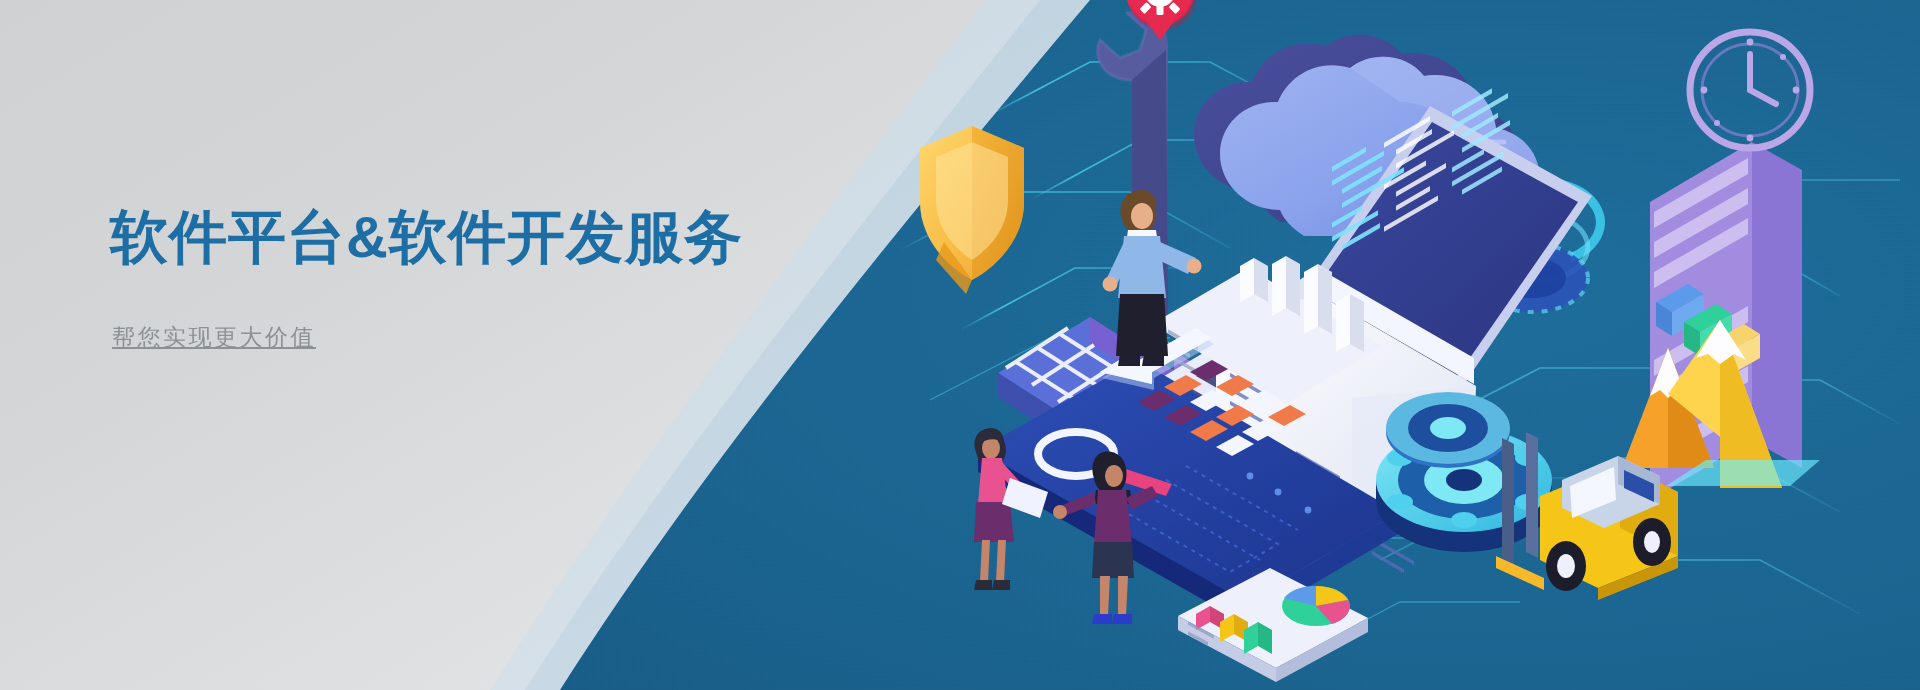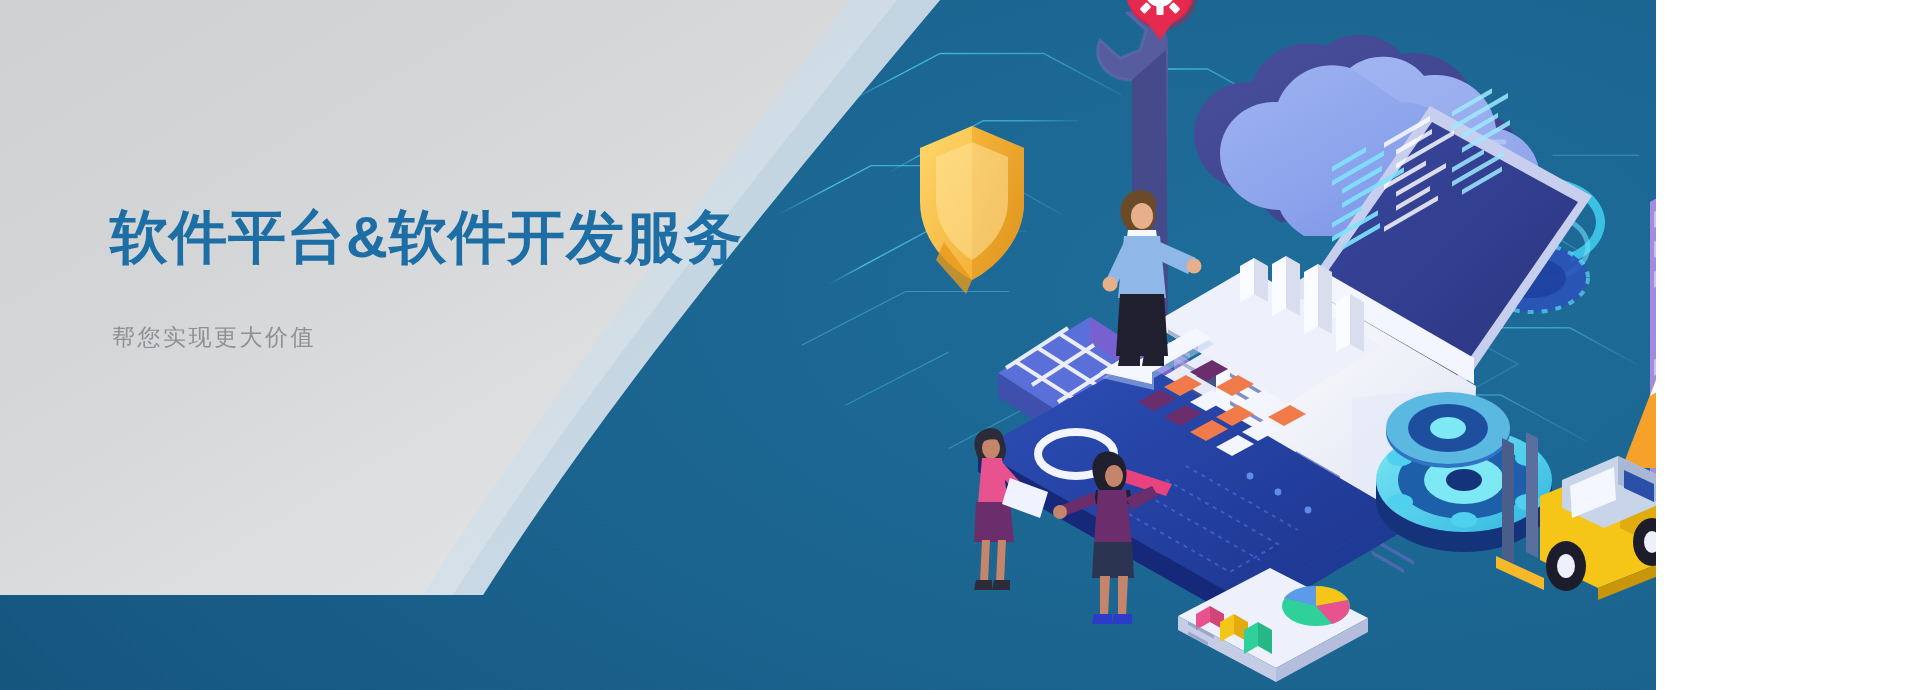--- a/index.html
+++ b/index.html
@@ -1,20 +1,20 @@
 <!DOCTYPE html>
 <html><head>
 <meta charset="utf-8">
 <style>
   html,body{margin:0;padding:0;background:#fff;}
   body{font-family:"Liberation Sans","DejaVu Sans",sans-serif;}
 
   #banner{
     position:relative;
-    width:1656px;height:690px;
+    width:1920px;height:690px;
     overflow:hidden;
     background:#1b6490;
   }
 
   
   .bg-base{position:absolute;inset:0;
     background:
       radial-gradient(120% 150% at 78% 42%, #1d6d9b 0%, #1a6490 38%, #14567f 75%, #114c72 100%);
   }
   .bg-noise{position:absolute;inset:0;opacity:.30;
@@ -30,21 +30,21 @@
   .curve-layer{position:absolute;inset:0;}
 
   
   .text-block{position:absolute;left:110px;top:205px;z-index:40;}
   .headline{
     font-size:58px;line-height:1.12;font-weight:700;
     color:#1d6ea5;letter-spacing:1px;margin:0;white-space:nowrap;
   }
   .subtitle{
     margin:52px 0 0 2px;font-size:23px;color:#8b9196;
-    letter-spacing:2.5px;font-weight:400;white-space:nowrap;
+    letter-spacing:2.5px;font-weight:400;white-space:nowrap;text-decoration:underline;
   }
 
   
   .illus{position:absolute;left:860px;top:0;width:1060px;height:690px;z-index:30;}
 </style>
 </head>
 <body>
 
 <div id="banner">
 

